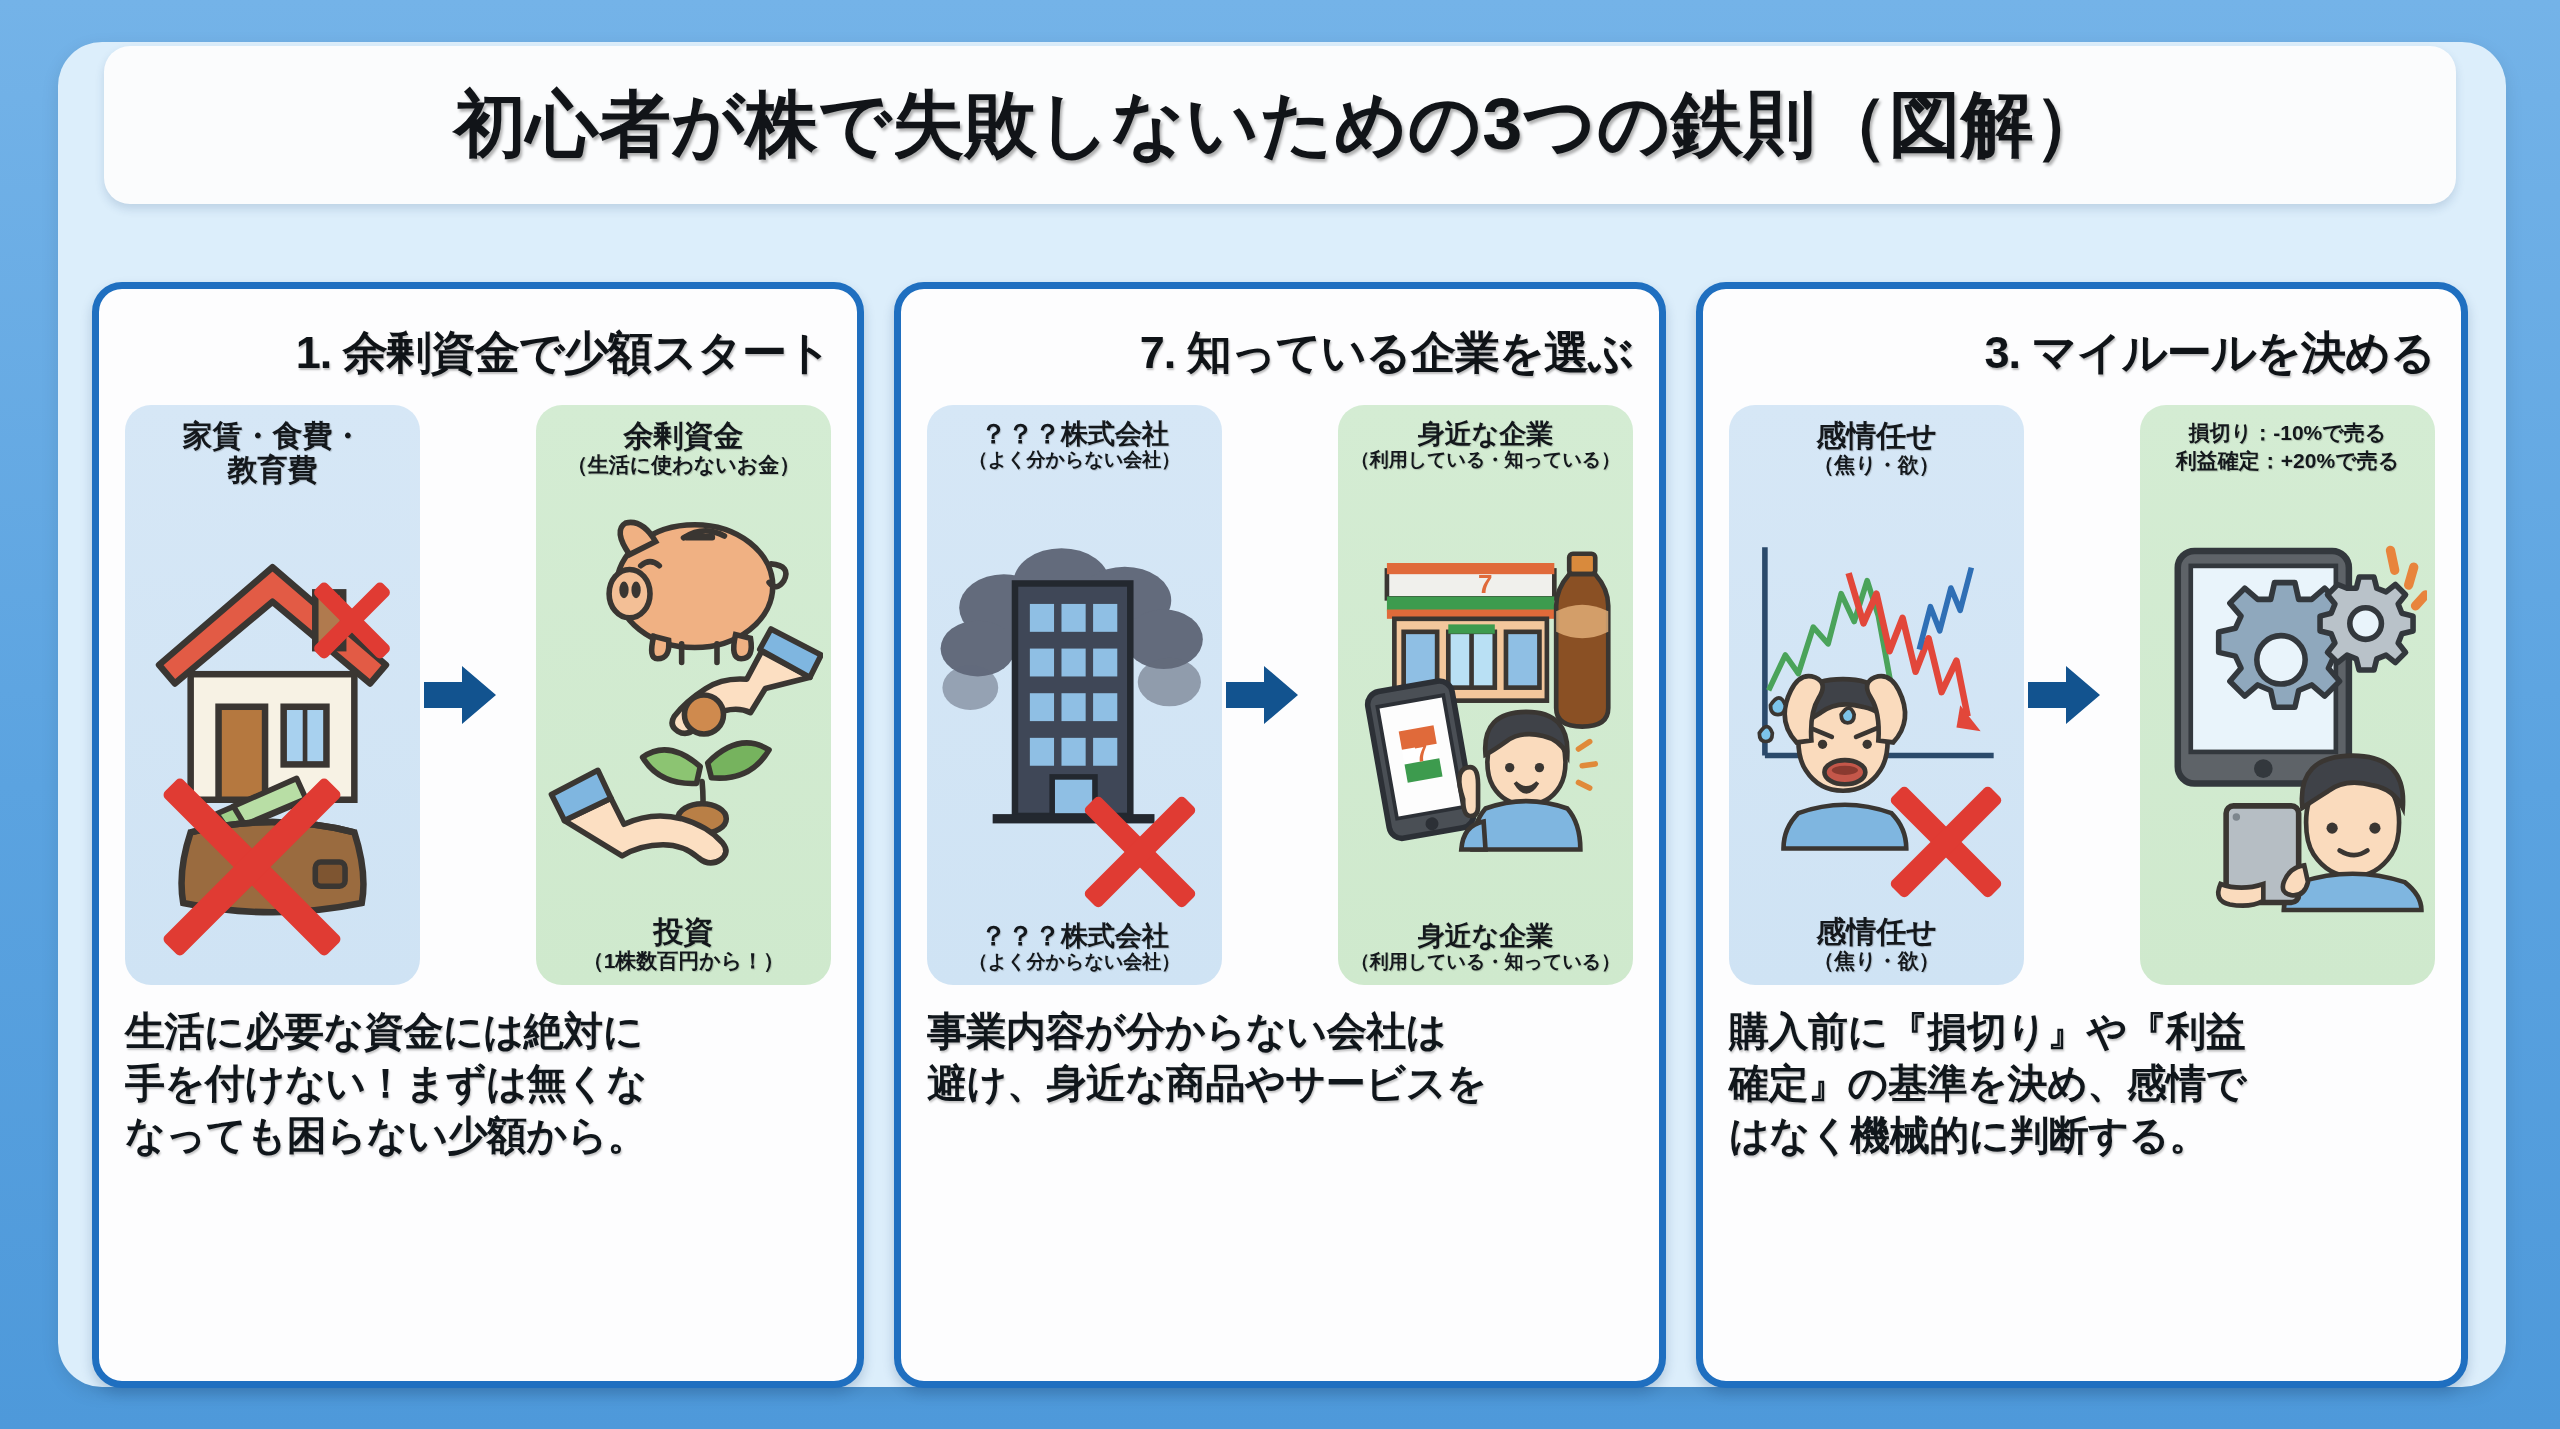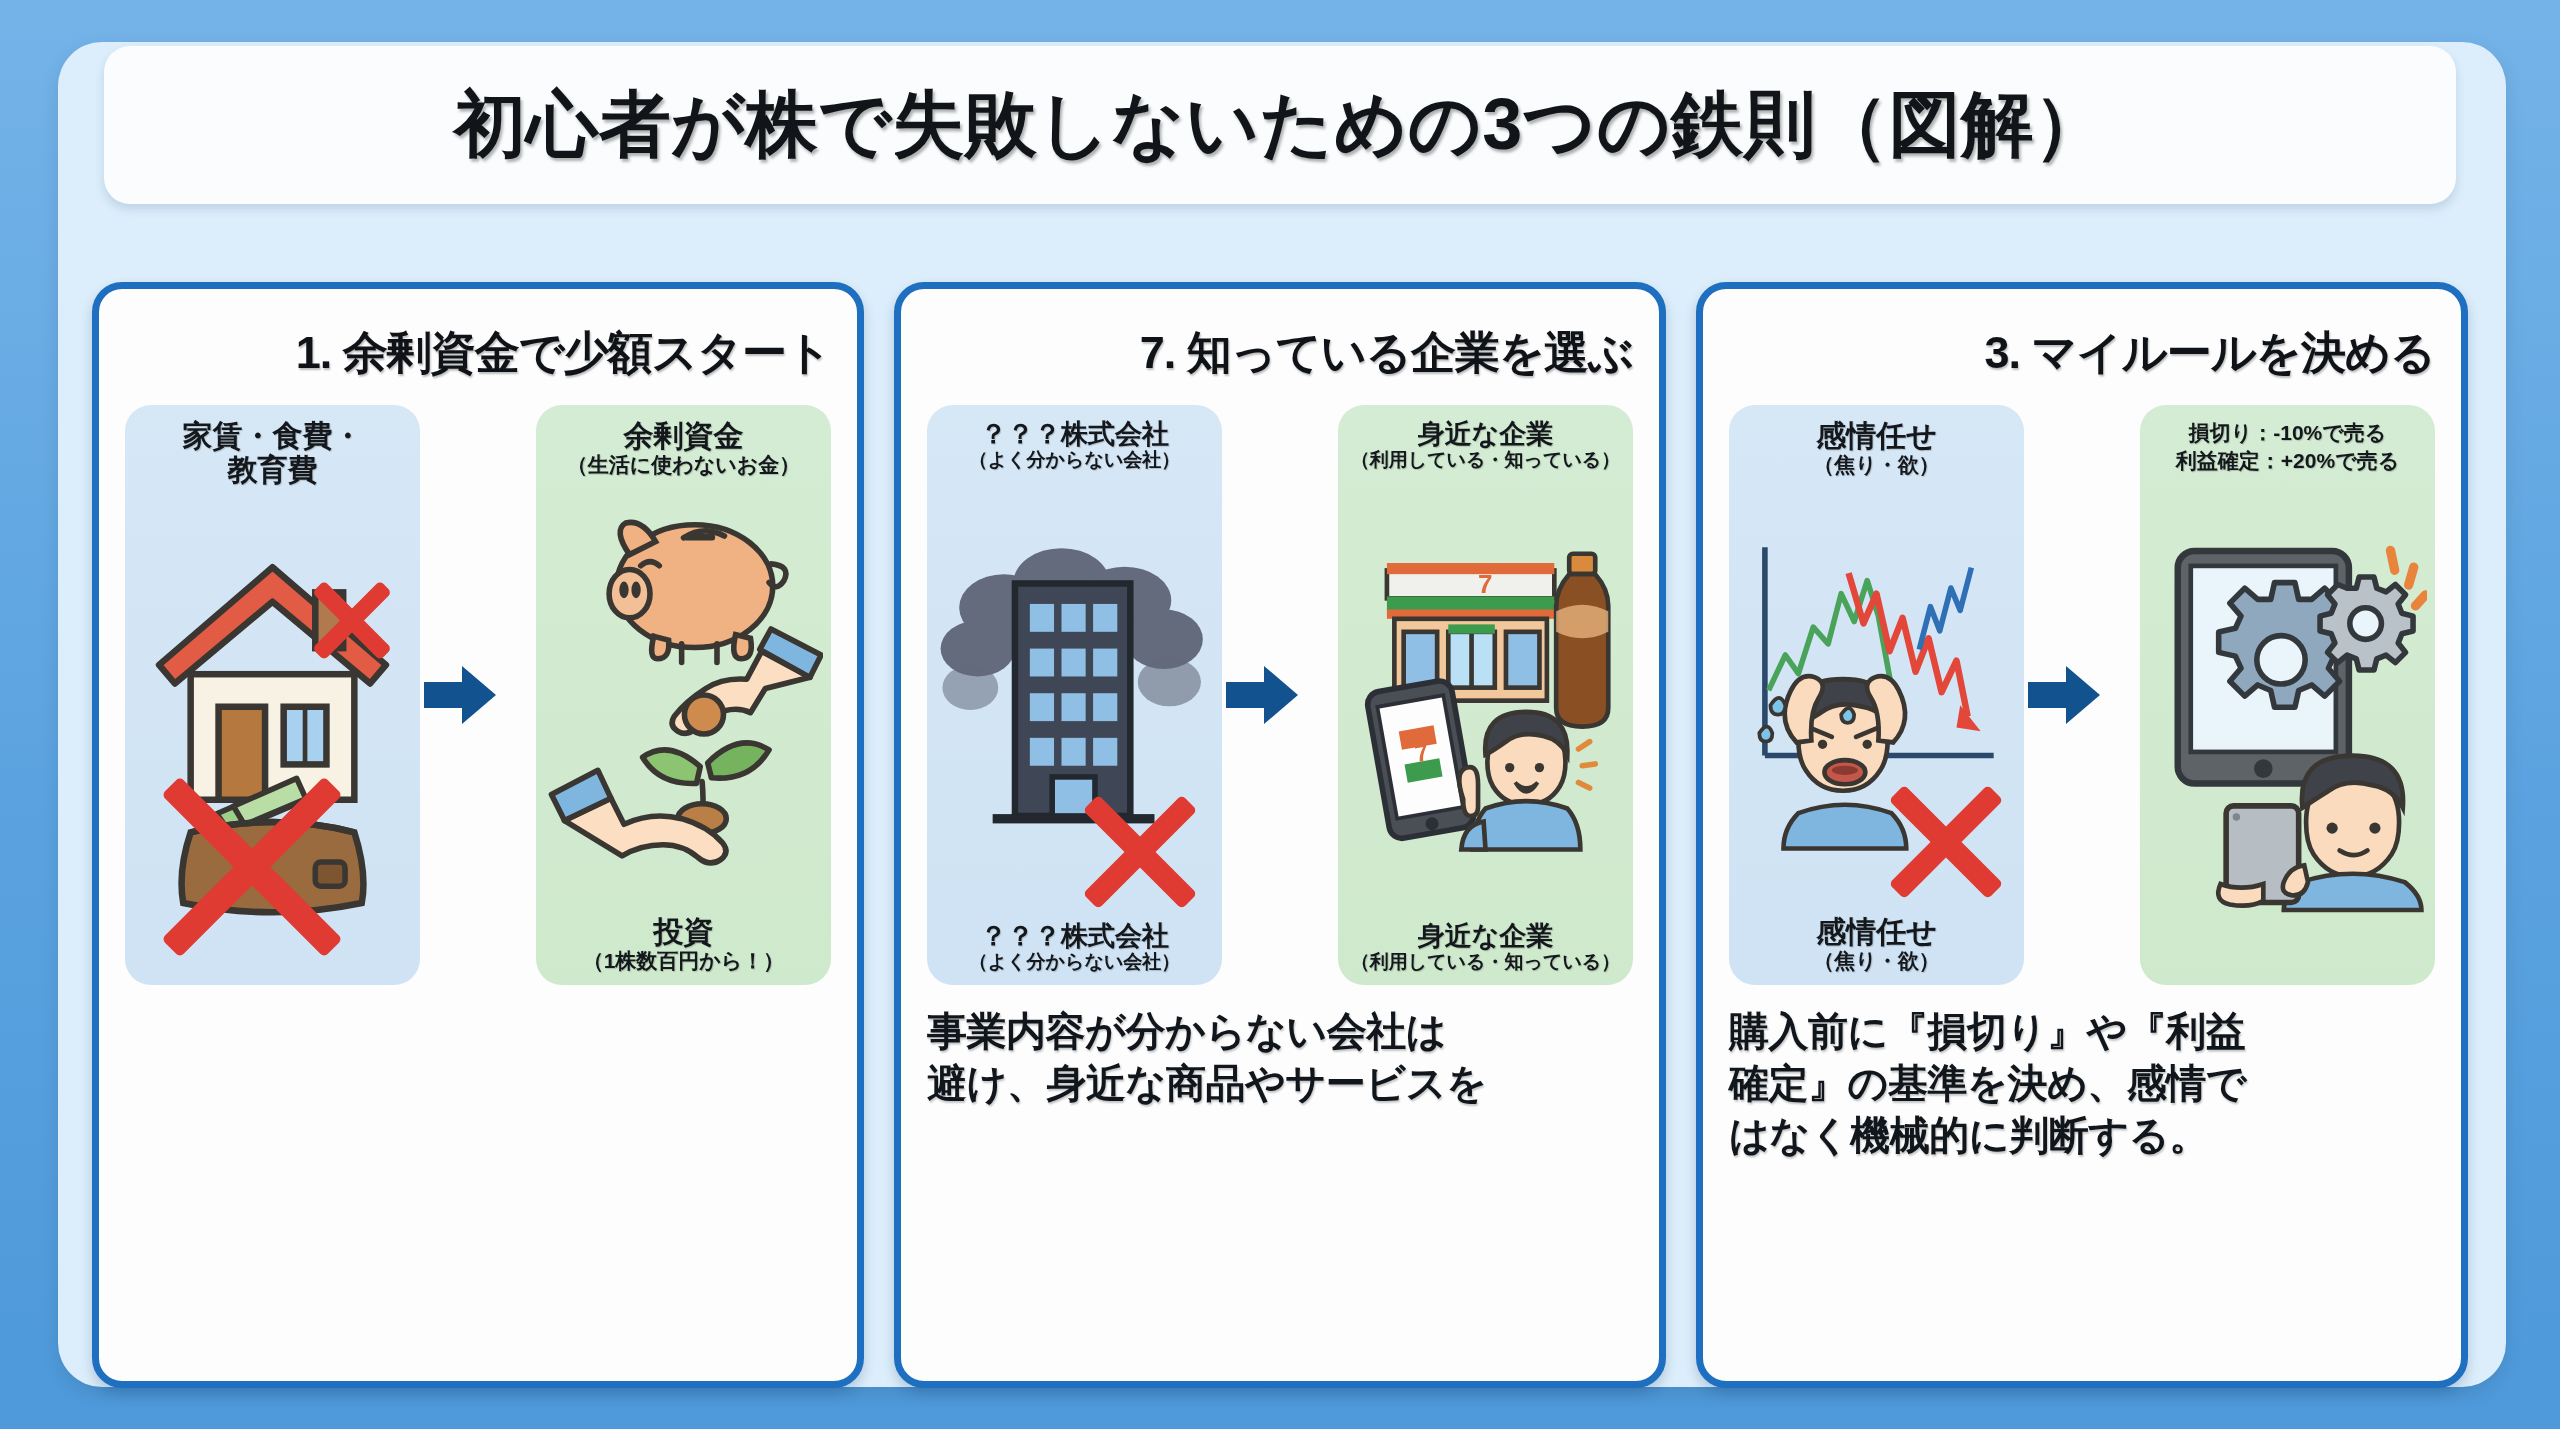--- a/index.html
+++ b/index.html
@@ -248,20 +248,25 @@
               </g>
             </svg>
           </div>
           <div class="panel-label-bot">
             <span class="lbl-main">投資</span>
             <span class="lbl-sub">（1株数百円から！）</span>
           </div>
         </div>
       </div>
 
+      <div class="caption">
+        <span>生活に必要な資金には絶対に</span>
+        <span>手を付けない！まずは無くな</span>
+        <span>なっても困らない少額から。</span>
+      </div>
     </div>
 
     <div class="col">
       <div class="col-heading">7. 知っている企業を選ぶ</div>
 
       <div class="compare">
 
         <div class="panel bad">
           <div class="panel-label-top">
             <span class="lbl-main sm">？？？株式会社</span>

